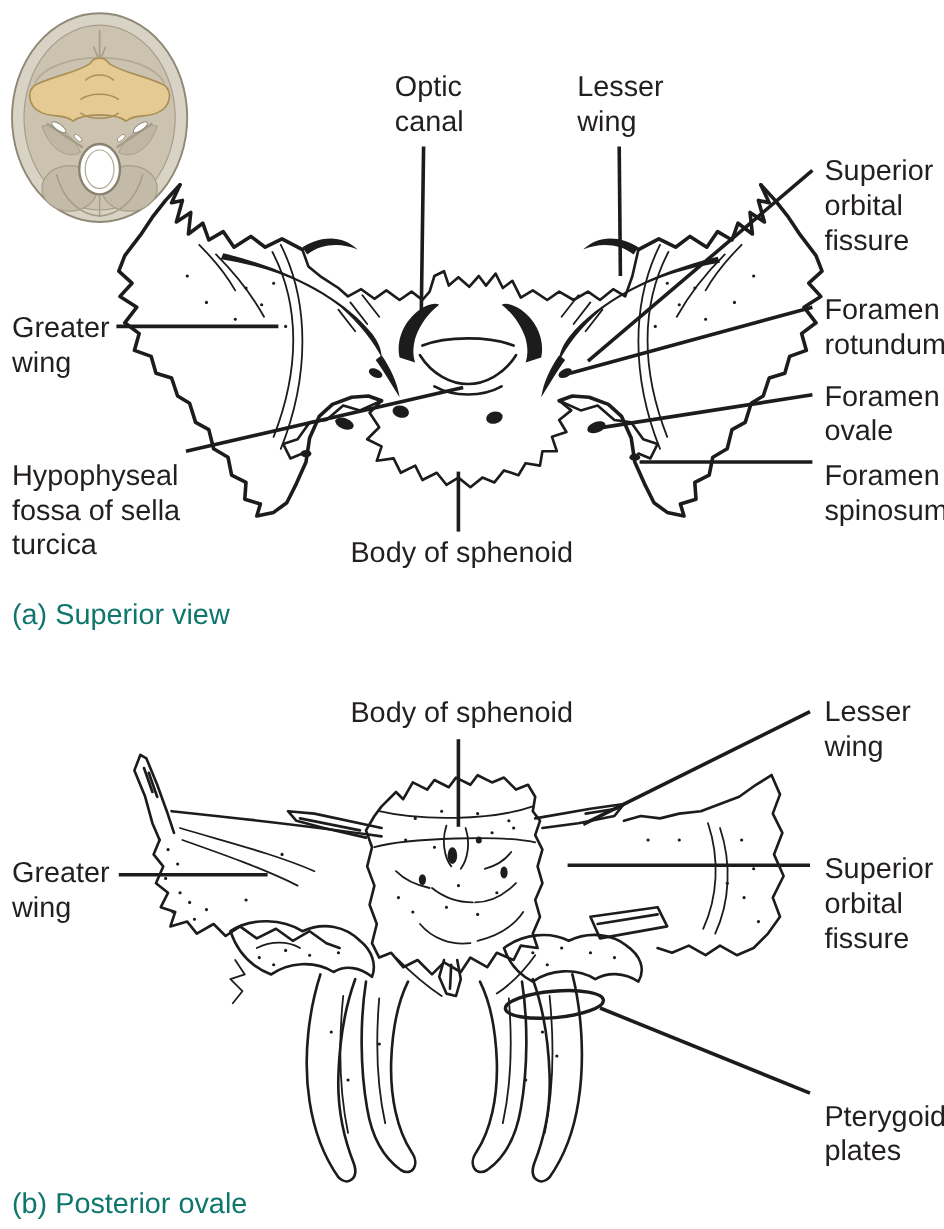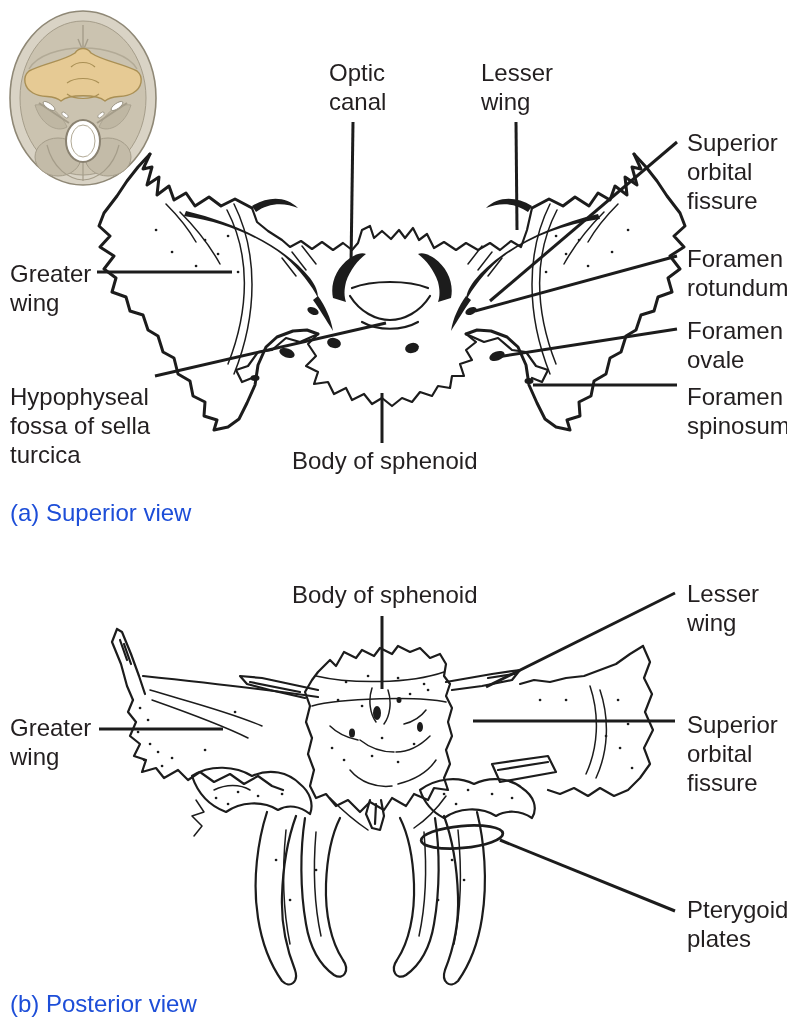--- a/index.html
+++ b/index.html
@@ -1,21 +1,21 @@
 <!DOCTYPE html>
 <html><head>
 <meta charset="utf-8">
 <style>
   html,body{margin:0;padding:0;background:#ffffff;}
   .canvas{position:relative;width:787px;height:1024px;background:#ffffff;overflow:hidden;
           font-family:"Liberation Sans", sans-serif;color:#231f20;}
   svg{position:absolute;}
   .label{position:absolute;font-size:24px;line-height:29px;color:#231f20;
          white-space:pre-line;letter-spacing:0px;}
-  .caption{position:absolute;font-size:24px;line-height:29px;color:#1d4ed8;}
+  .caption{position:absolute;font-size:24px;line-height:29px;color:#0f766e;}
   .bone{stroke:#1c1c1c;fill:none;stroke-linecap:round;stroke-linejoin:round;}
   .w3{stroke-width:3px;} .w2{stroke-width:2.2px;} .w15{stroke-width:1.5px;}
   .fillb{fill:#1c1c1c;stroke:none;}
   .leader{stroke:#1c1c1c;stroke-width:3px;fill:none;stroke-linecap:butt;}
   .dots{stroke:#1c1c1c;stroke-width:2.6px;stroke-linecap:round;fill:none;}
 </style>
 </head>
 <body>
 
 <div class="canvas">
@@ -172,17 +172,17 @@
   <div class="caption" style="left:10px;top:498px">(a) Superior view</div>
 
   <div class="label" style="left:292px;top:580px">Body of sphenoid</div>
   <div class="label" style="left:687px;top:579px">Lesser
 wing</div>
   <div class="label" style="left:10px;top:713px">Greater
 wing</div>
   <div class="label" style="left:687px;top:710px">Superior
 orbital
 fissure</div>
-  <div class="label" style="left:687px;top:895px">Pterygoid
+  <div class="label" style="left:687px;top:916px">Pterygoid
 plates</div>
-  <div class="caption" style="left:10px;top:989px">(b) Posterior view</div>
+  <div class="caption" style="left:10px;top:989px">(b) Posterior ovale</div>
 
 </div>
 
 </body></html>

